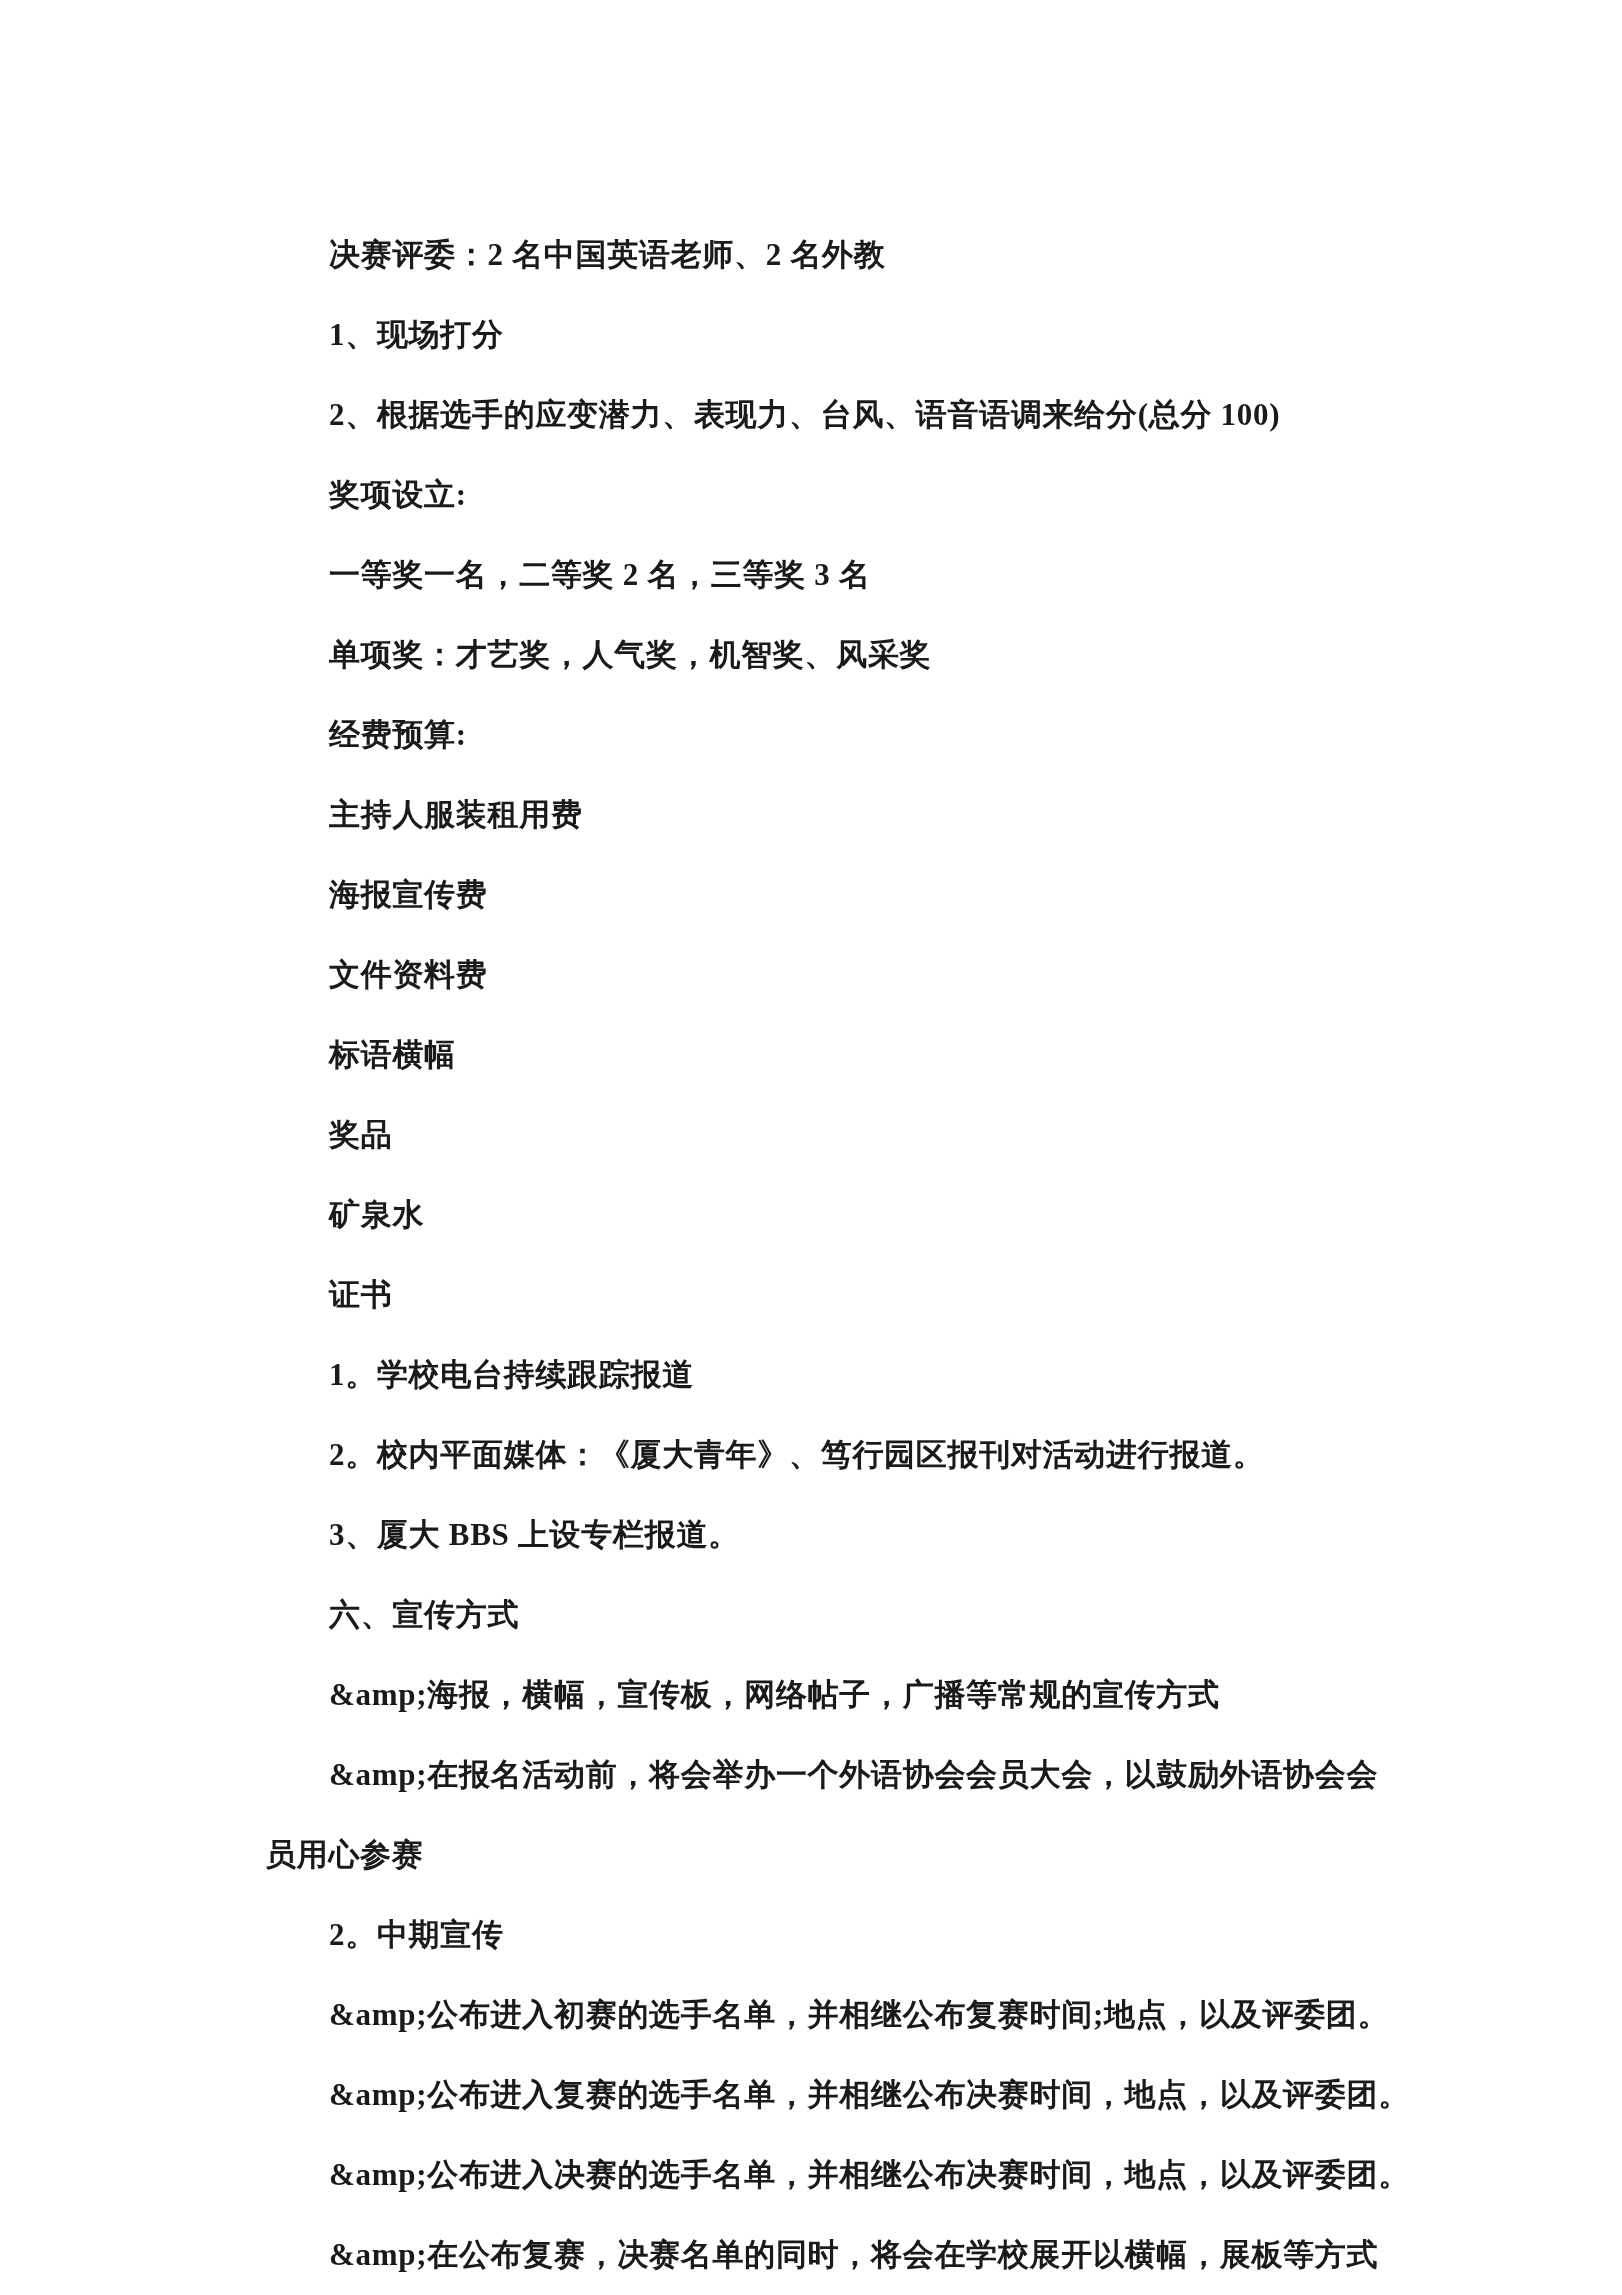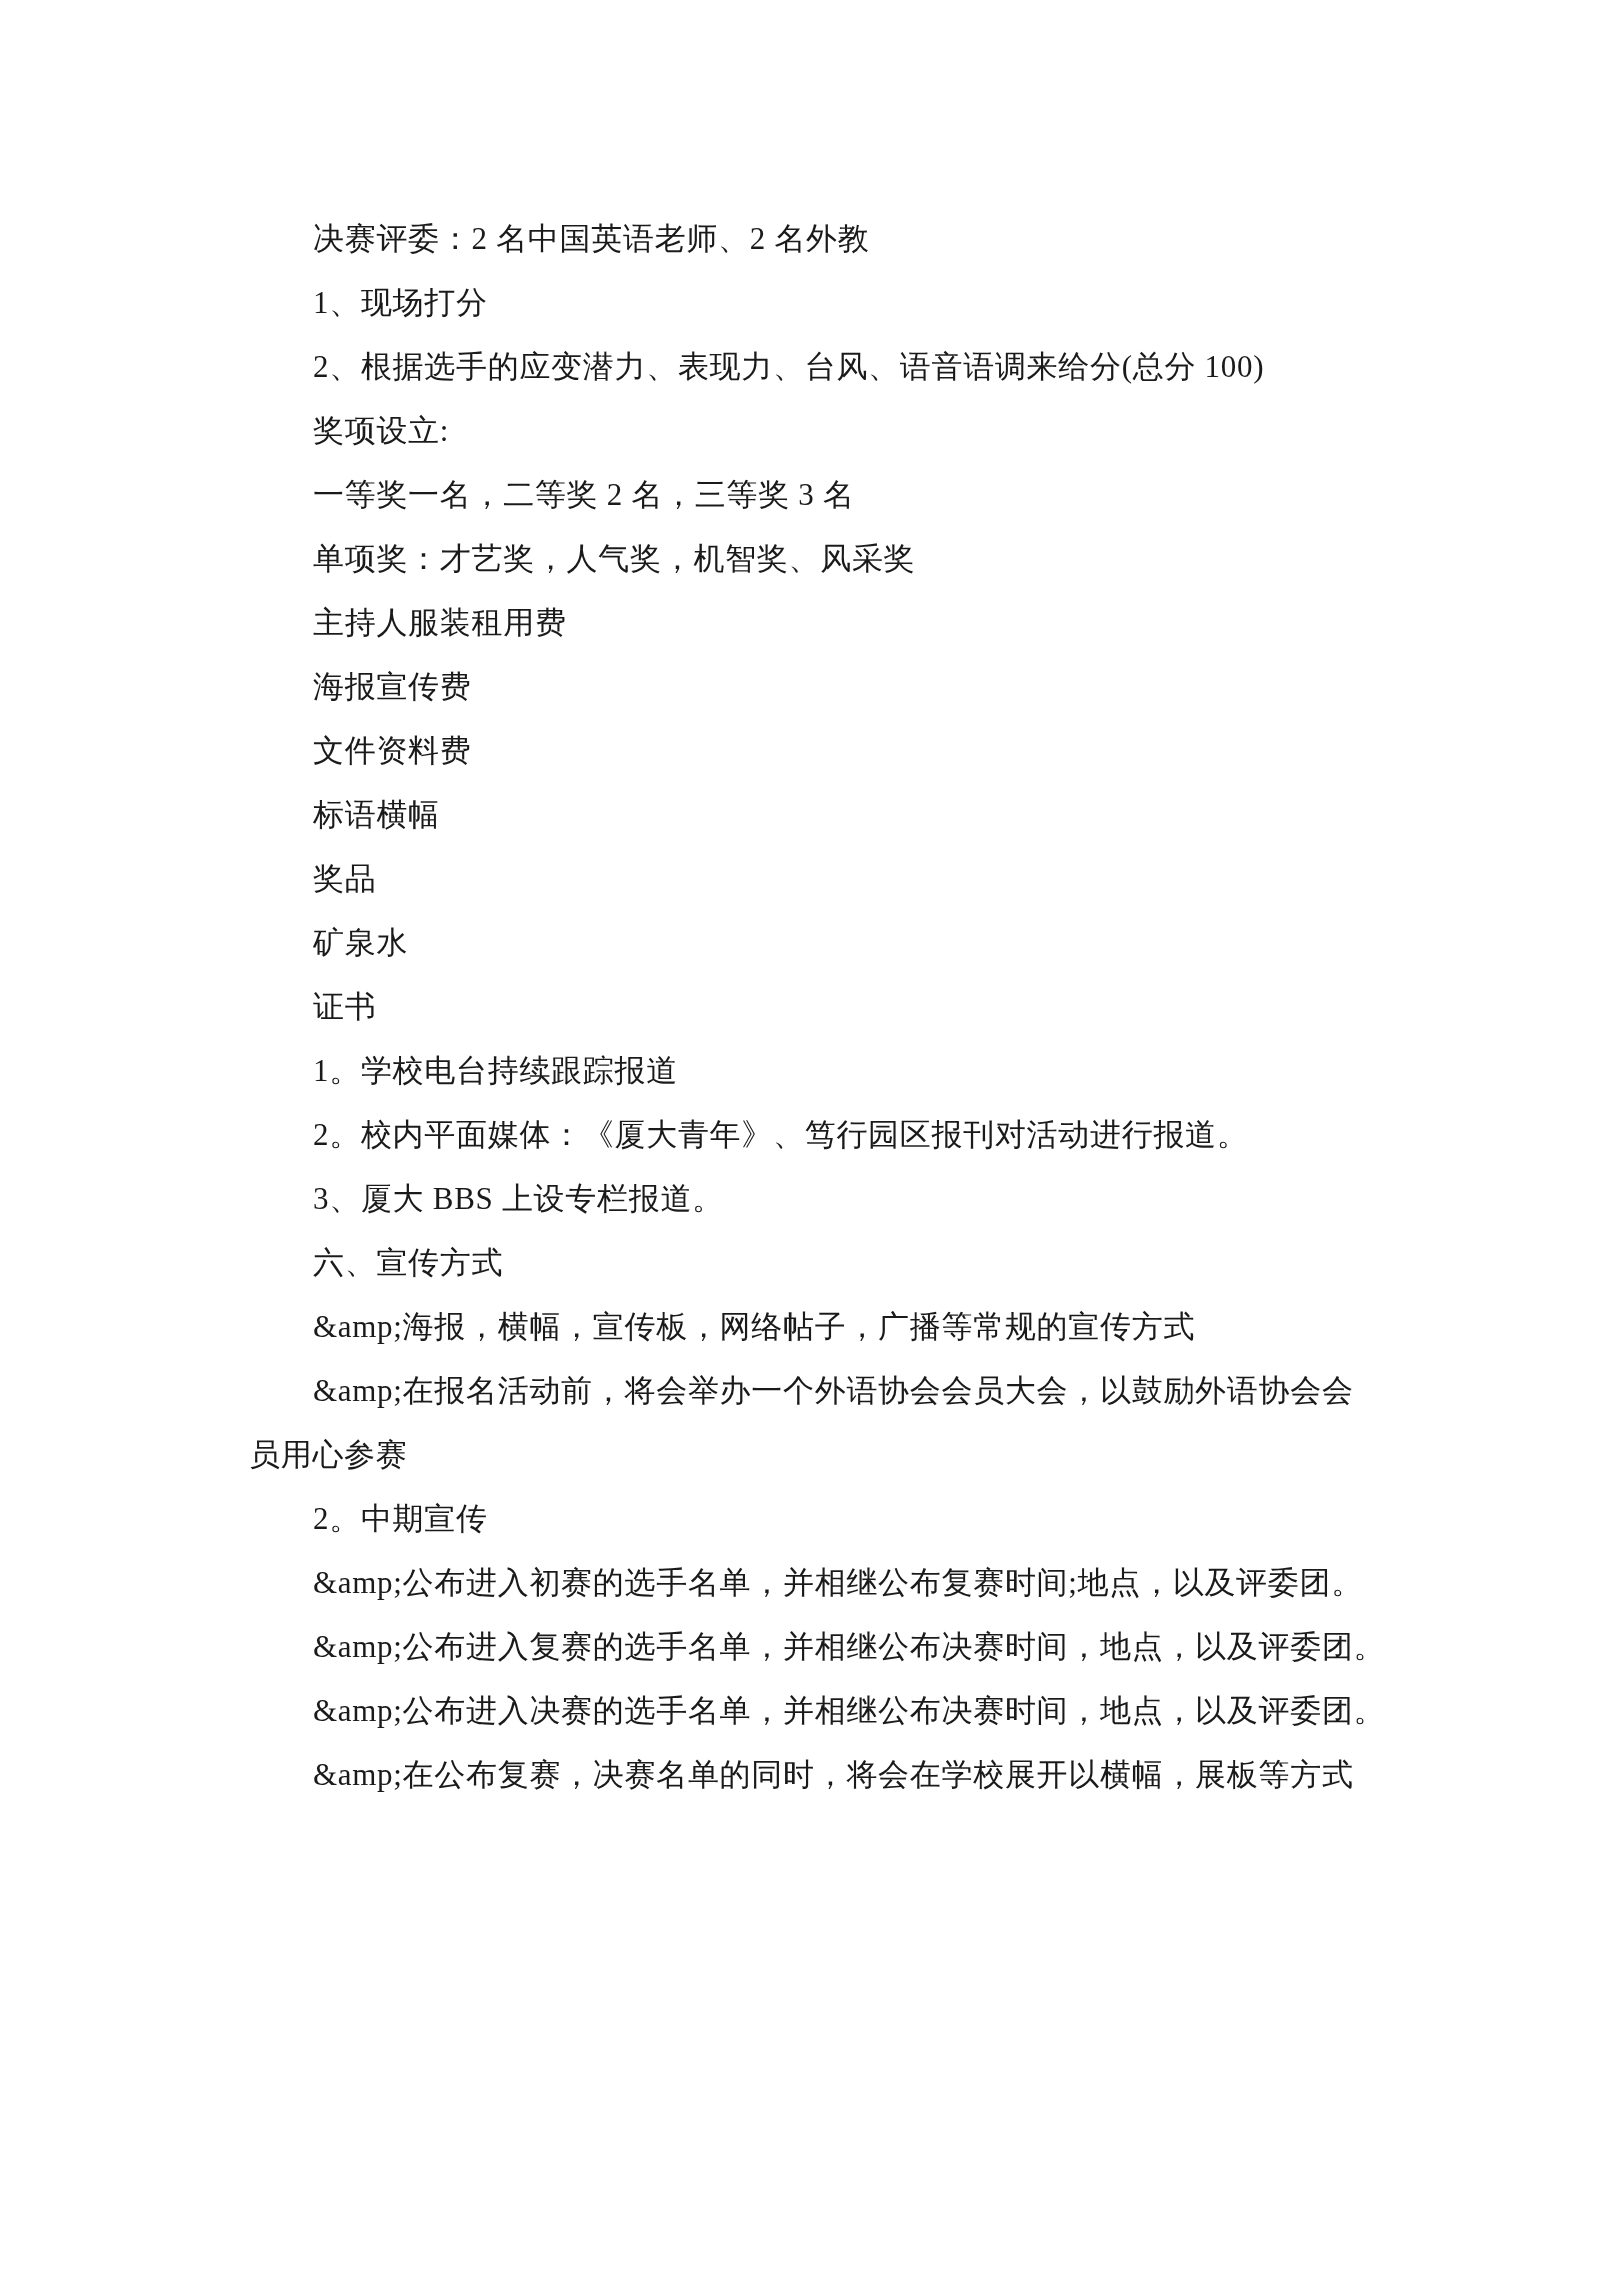--- a/index.html
+++ b/index.html
@@ -19,44 +19,45 @@
     box-sizing: border-box;
   }
   .doc-body {
     position: absolute;
     top: 207px;
     left: 249px;
     right: 144px;
     color: #1a1a1a;
   }
   .doc-line {
-    margin: 0;
+    margin: 16px;
     padding: 0;
     font-size: 31px;
     line-height: 64px;
     white-space: nowrap;
     letter-spacing: 0.7px;
     color: #1a1a1a;
-    font-weight: 400;
+    font-weight: 700;
   }
   .doc-line.indent {
     text-indent: 64px;
   }
 </style>
 </head>
 <body>
 
 <div class="page">
   <div class="doc-body">
       <p class="doc-line indent">决赛评委：2 名中国英语老师、2 名外教</p>
       <p class="doc-line indent">1、现场打分</p>
       <p class="doc-line indent">2、根据选手的应变潜力、表现力、台风、语音语调来给分(总分 100)</p>
       <p class="doc-line indent">奖项设立:</p>
       <p class="doc-line indent">一等奖一名，二等奖 2 名，三等奖 3 名</p>
       <p class="doc-line indent">单项奖：才艺奖，人气奖，机智奖、风采奖</p>
+      <p class="doc-line indent">经费预算:</p>
       <p class="doc-line indent">主持人服装租用费</p>
       <p class="doc-line indent">海报宣传费</p>
       <p class="doc-line indent">文件资料费</p>
       <p class="doc-line indent">标语横幅</p>
       <p class="doc-line indent">奖品</p>
       <p class="doc-line indent">矿泉水</p>
       <p class="doc-line indent">证书</p>
       <p class="doc-line indent">1。学校电台持续跟踪报道</p>
       <p class="doc-line indent">2。校内平面媒体：《厦大青年》、笃行园区报刊对活动进行报道。</p>
       <p class="doc-line indent">3、厦大 BBS 上设专栏报道。</p>

